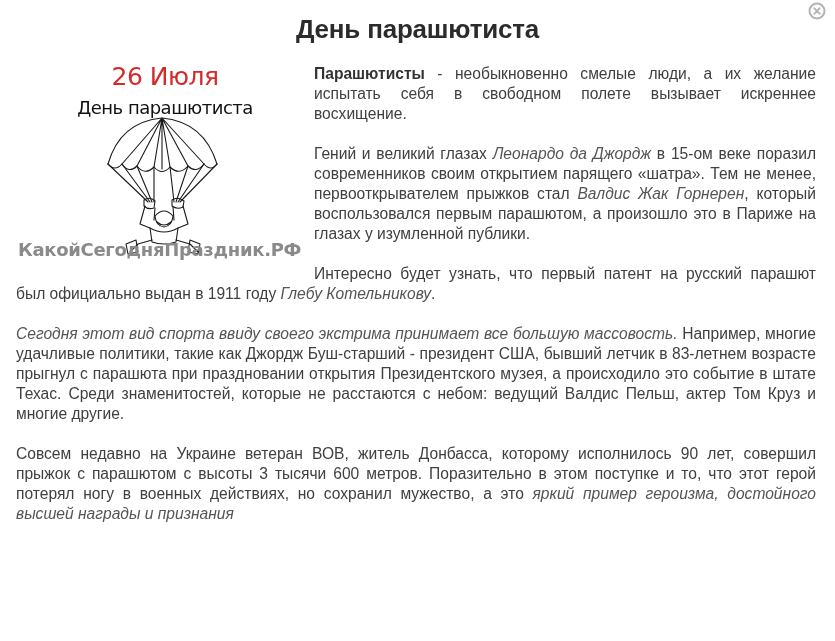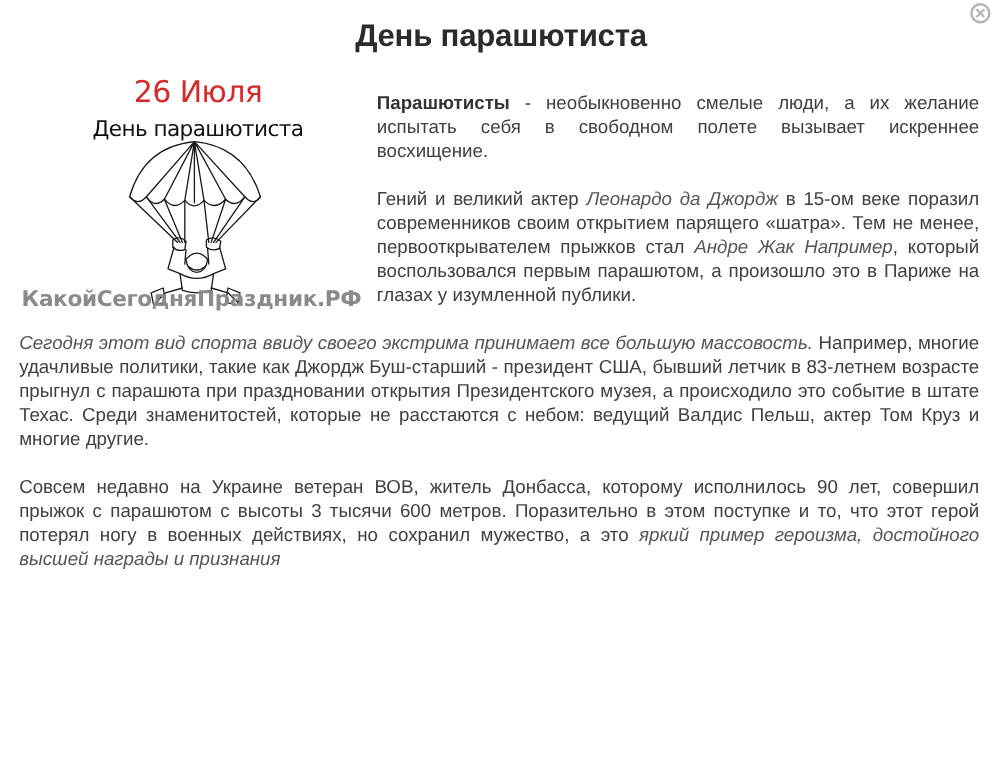--- a/index.html
+++ b/index.html
@@ -39,21 +39,21 @@
       position: absolute;
       left: 16px;
       top: 64px;
       width: 800px;
       font-size: 15.6px;
       line-height: 20px;
       color: #404040;
       text-align: justify;
     }
     .article p {
-      margin: 13px 0 20px 0;
+      margin: 0 0 20px 0;
     }
     .figure {
       float: left;
       width: 300px;
       height: 210px;
       margin: 0 14px 0 -16px;
       position: relative;
     }
     .fig-date {
       position: absolute;
@@ -143,21 +143,22 @@
         <path d="M26 140 L36 136 L38 148 L28 150 Z"></path>
         <path d="M100 140 L90 136 L88 148 L98 150 Z"></path>
       </g>
     </svg>
     <div class="fig-watermark">КакойСегодняПраздник.РФ</div>
   </div>
 
   <p><b>Парашютисты</b><span> - необыкновенно смелые люди, а их желание испытать себя в свободном полете вызывает искреннее восхищение.</span></p>
 
 
-  <p><span>Гений и великий актер </span><i>Леонардо да Джордж</i><span> в 15-ом веке поразил современников своим открытием парящего «шатра». Тем не менее, первооткрывателем прыжков стал </span><i>Андре Жак Например</i><span>, который воспользовался первым парашютом, а произошло это в Париже на глазах у изумленной публики.</span></p>
+  <p><span>Гений и великий глазах </span><i>Леонардо да Джордж</i><span> в 15-ом веке поразил современников своим открытием парящего «шатра». Тем не менее, первооткрывателем прыжков стал </span><i>Валдис Жак Горнерен</i><span>, который воспользовался первым парашютом, а произошло это в Париже на глазах у изумленной публики.</span></p>
 
+  <p><span>Интересно будет узнать, что первый патент на русский парашют был официально выдан в 1911 году </span><i>Глебу Котельникову</i><span>.</span></p>
 
 
   <p><i>Сегодня этот вид спорта ввиду своего экстрима принимает все большую массовость.</i><span> Например, многие удачливые политики, такие как Джордж Буш-старший - президент США, бывший летчик в 83-летнем возрасте прыгнул с парашюта при праздновании открытия Президентского музея, а происходило это событие в штате Техас. Среди знаменитостей, которые не расстаются с небом: ведущий Валдис Пельш, актер Том Круз и многие другие.</span></p>
 
   <p><span>Совсем недавно на Украине ветеран ВОВ, житель Донбасса, которому исполнилось 90 лет, совершил прыжок с парашютом с высоты 3 тысячи 600 метров. Поразительно в этом поступке и то, что этот герой потерял ногу в военных действиях, но сохранил мужество, а это </span><i>яркий пример героизма, достойного высшей награды и признания</i></p>
 
 </div>
 
 </body></html>

